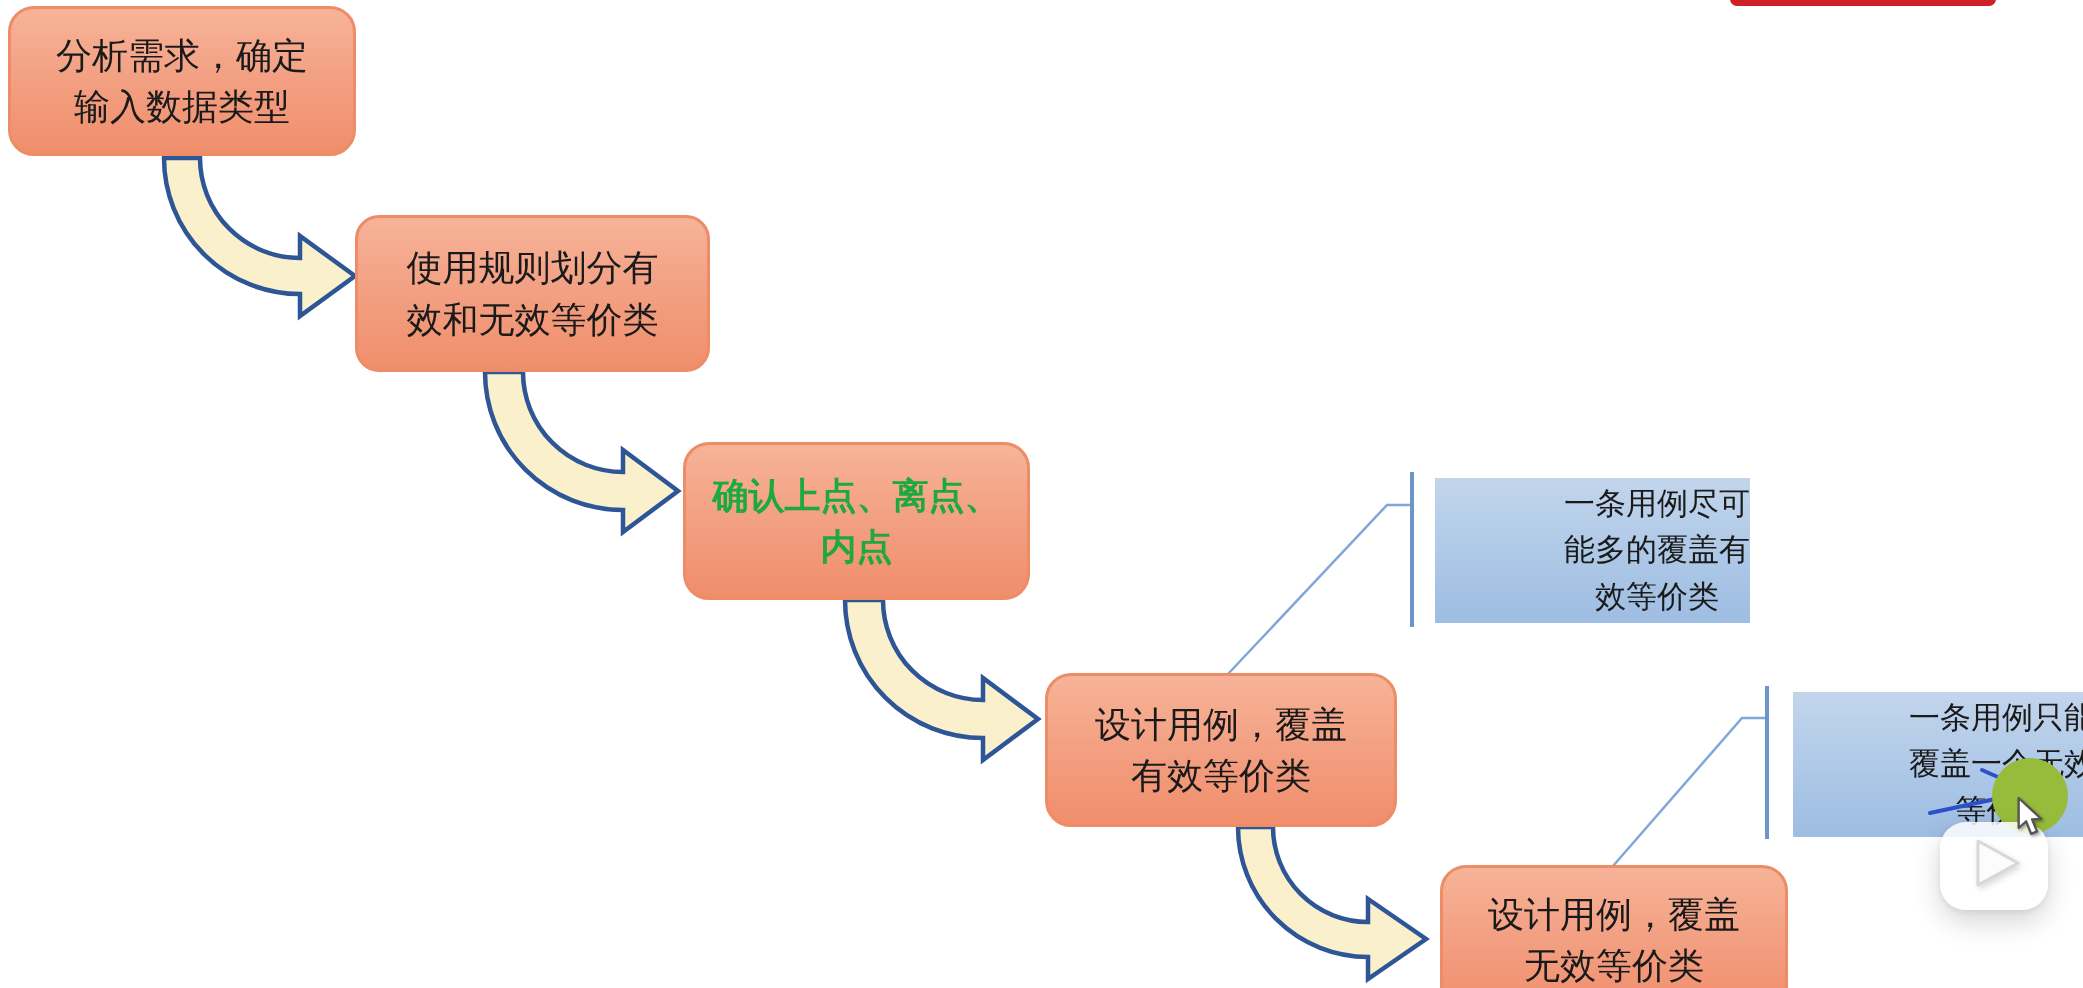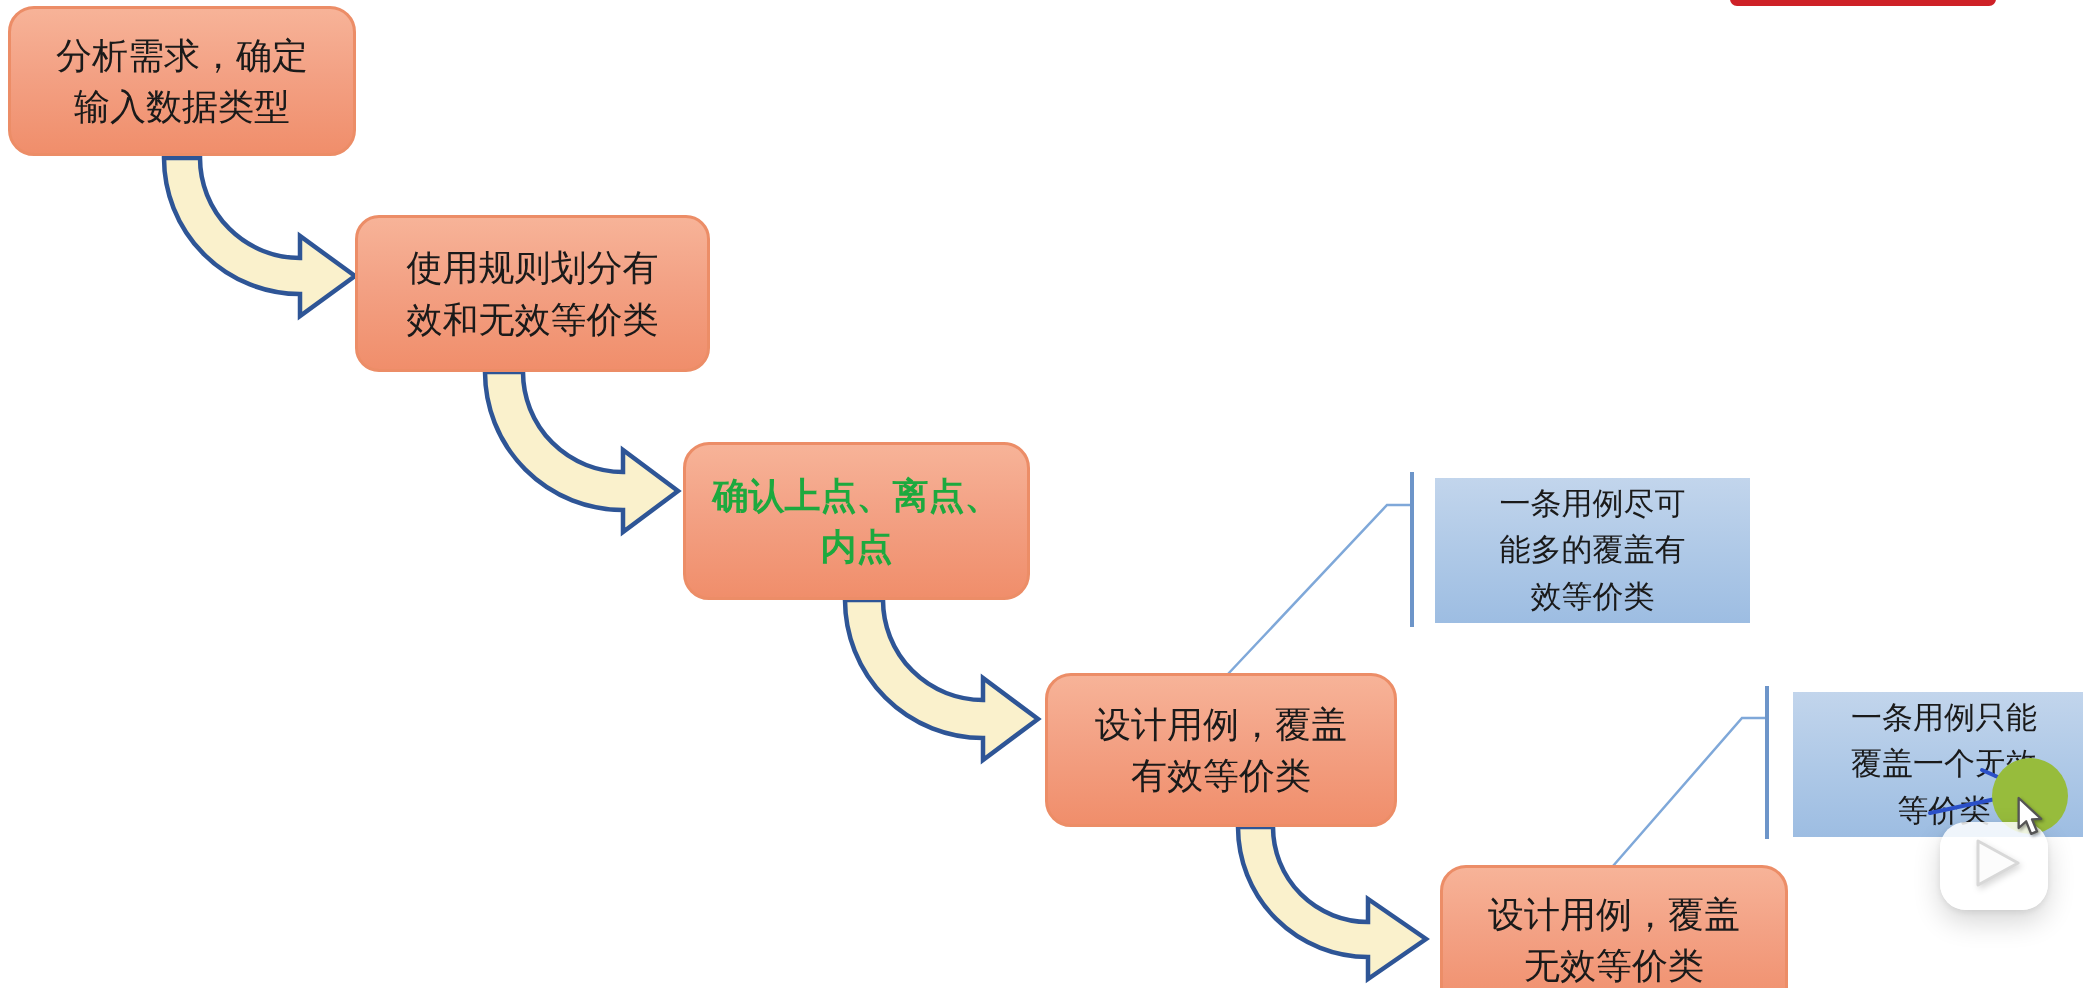--- a/index.html
+++ b/index.html
@@ -32,21 +32,21 @@
   #step1 { left: 8px;    top: 6px;   width: 348px; height: 150px; }
   #step2 { left: 355px;  top: 215px; width: 355px; height: 157px; border-radius: 24px; }
   #step3 { left: 683px;  top: 442px; width: 347px; height: 158px; }
   #step4 { left: 1045px; top: 673px; width: 352px; height: 154px; }
   #step5 { left: 1440px; top: 865px; width: 348px; height: 150px; }
 
   
   .callout-box {
     position: absolute;
     background: linear-gradient(180deg, #C2D5EC 0%, #AFC9E7 50%, #9DBDE2 100%);
-    display: flex; align-items: center; justify-content: center;
+    display: flex; align-items: center; justify-content: flex-end;
     text-align: center;
     color: #1a1a1a;
     font-size: 31px;
     line-height: 1.5;
     white-space: pre-line;
     box-sizing: border-box;
   }
   #callout1 { left: 1435px; top: 478px; width: 315px; height: 145px; }
   #callout2 { left: 1793px; top: 692px; width: 302px; height: 145px; }
 

